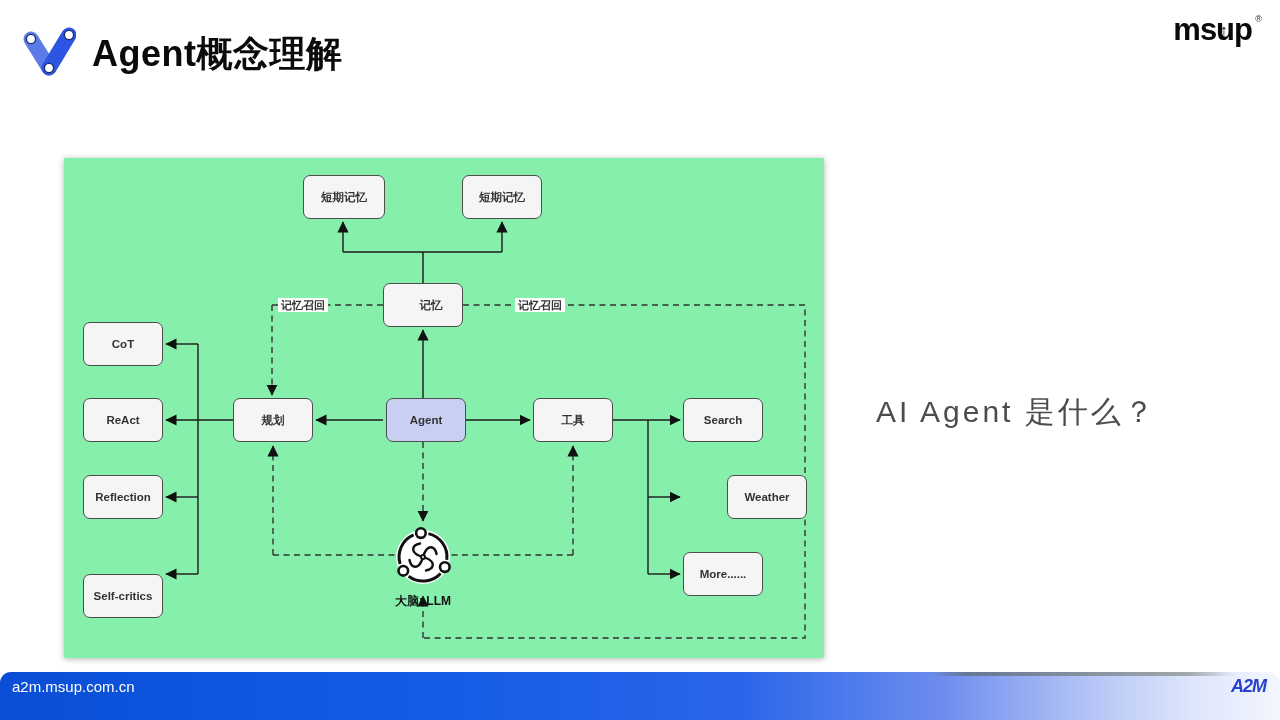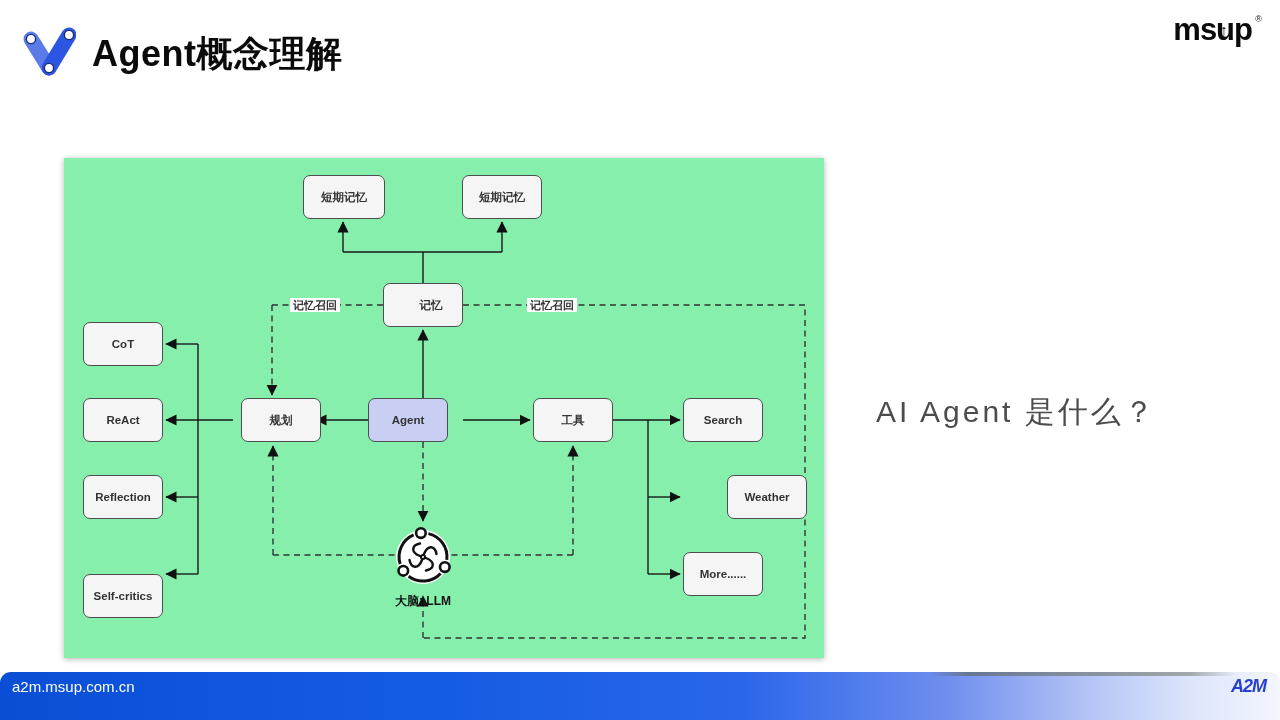--- a/index.html
+++ b/index.html
@@ -33,21 +33,21 @@
   .connectors{position:absolute;left:0;top:0;}
   .node{
     position:absolute;box-sizing:border-box;width:80px;height:44px;
     background:#f5f5f5;border:1.5px solid #4d4d4d;border-radius:7px;
     display:flex;align-items:center;justify-content:center;
     font-size:11.5px;font-weight:600;color:#333;
   }
   .node.agent{background:#c9cff3;}
   .edge-label{
     position:absolute;background:#ffffff;padding:0 3px;
-    font-size:11px;font-weight:700;color:#333;line-height:14px;margin-left:12px;
+    font-size:11px;font-weight:700;color:#333;line-height:14px;
   }
   .llm-label{
     position:absolute;left:309px;top:435px;width:100px;text-align:center;
     font-size:12px;font-weight:600;color:#111;
   }
   
   .footer-bar{
     position:absolute;left:0;bottom:0;width:1280px;height:48px;
     border-radius:11px 11px 0 0;
     background:linear-gradient(90deg,#0a4ed6 0%,#155ce4 35%,#2a66ea 58%,
@@ -155,24 +155,24 @@
       <circle cx="-19.7" cy="13.8" r="4.8" fill="#ffffff" stroke="#111" stroke-width="2.6"></circle>
       <circle cx="21.8" cy="10.1" r="4.8" fill="#ffffff" stroke="#111" stroke-width="2.6"></circle>
     </g>
   </svg>
 
   <div class="node" style="left:239px;top:17px;width:82px;">短期记忆</div>
   <div class="node" style="left:398px;top:17px;">短期记忆</div>
   <div class="node" style="left:319px;top:125px;padding-left:16px;">记忆</div>
   <div class="node" style="left:19px;top:164px;">CoT</div>
   <div class="node" style="left:19px;top:240px;">ReAct</div>
-  <div class="node" style="left:169px;top:240px;margin-left:8px;">规划</div>
+  <div class="node" style="left:169px;top:240px;">规划</div>
   <div class="node" style="left:19px;top:317px;">Reflection</div>
   <div class="node" style="left:19px;top:416px;">Self-critics</div>
-  <div class="node agent" style="left:304px;top:240px;text-align:right;">Agent</div>
+  <div class="node agent" style="left:322px;top:240px;text-align:right;">Agent</div>
   <div class="node" style="left:469px;top:240px;">工具</div>
   <div class="node" style="left:619px;top:240px;">Search</div>
   <div class="node" style="left:619px;top:317px;margin-left:44px;">Weather</div>
   <div class="node" style="left:619px;top:394px;">More......</div>
 
   <div class="edge-label" style="left:214px;top:140px;">记忆召回</div>
   <div class="edge-label" style="left:451px;top:140px;">记忆召回</div>
   <div class="llm-label">大脑: LLM</div>
 </div>
 

